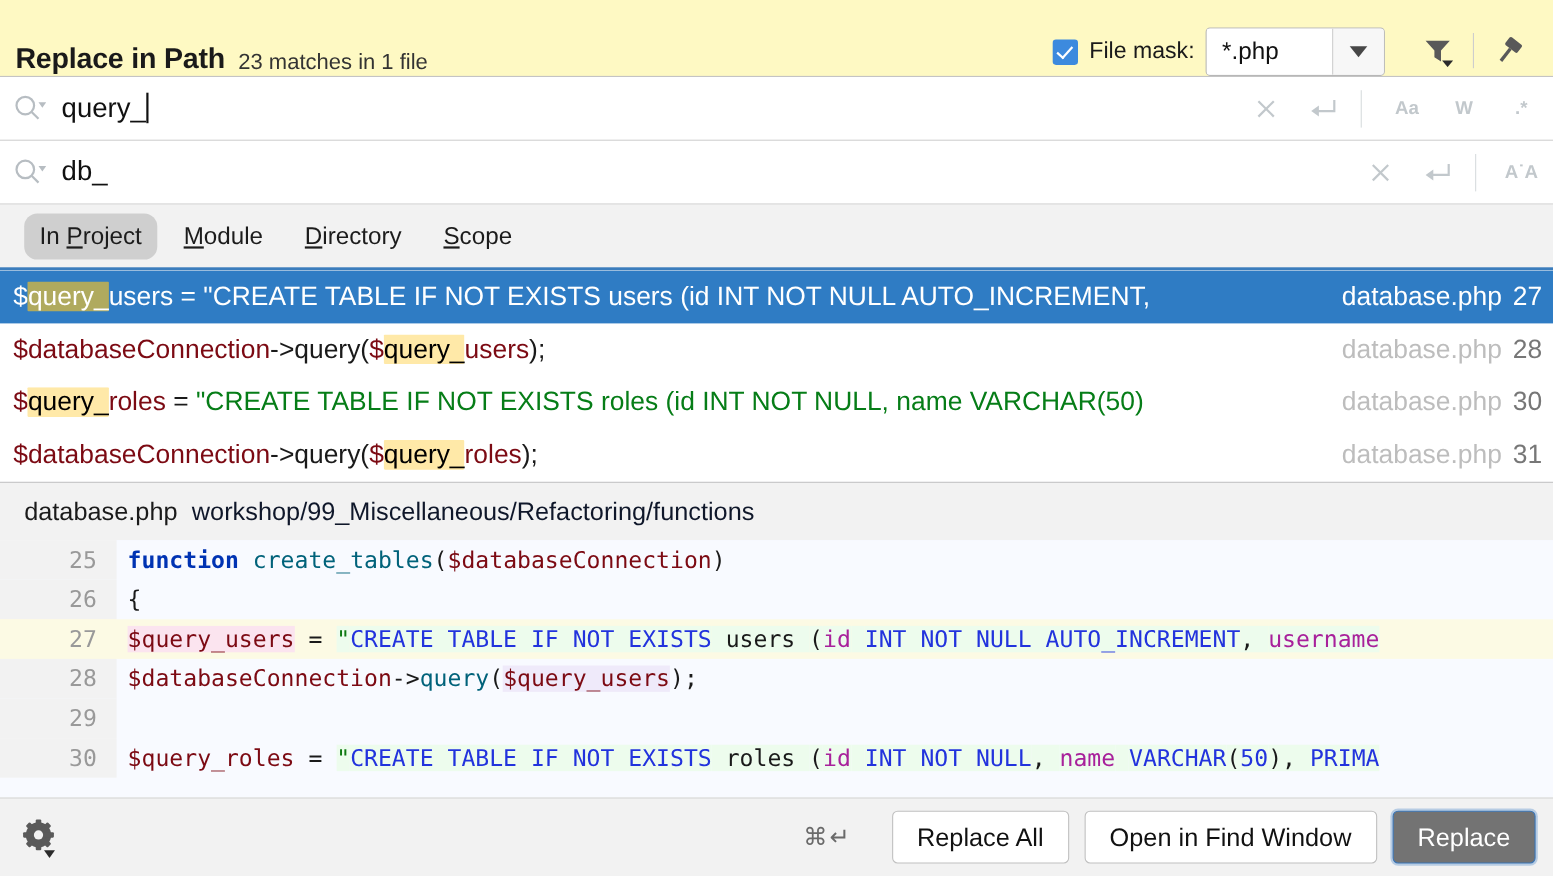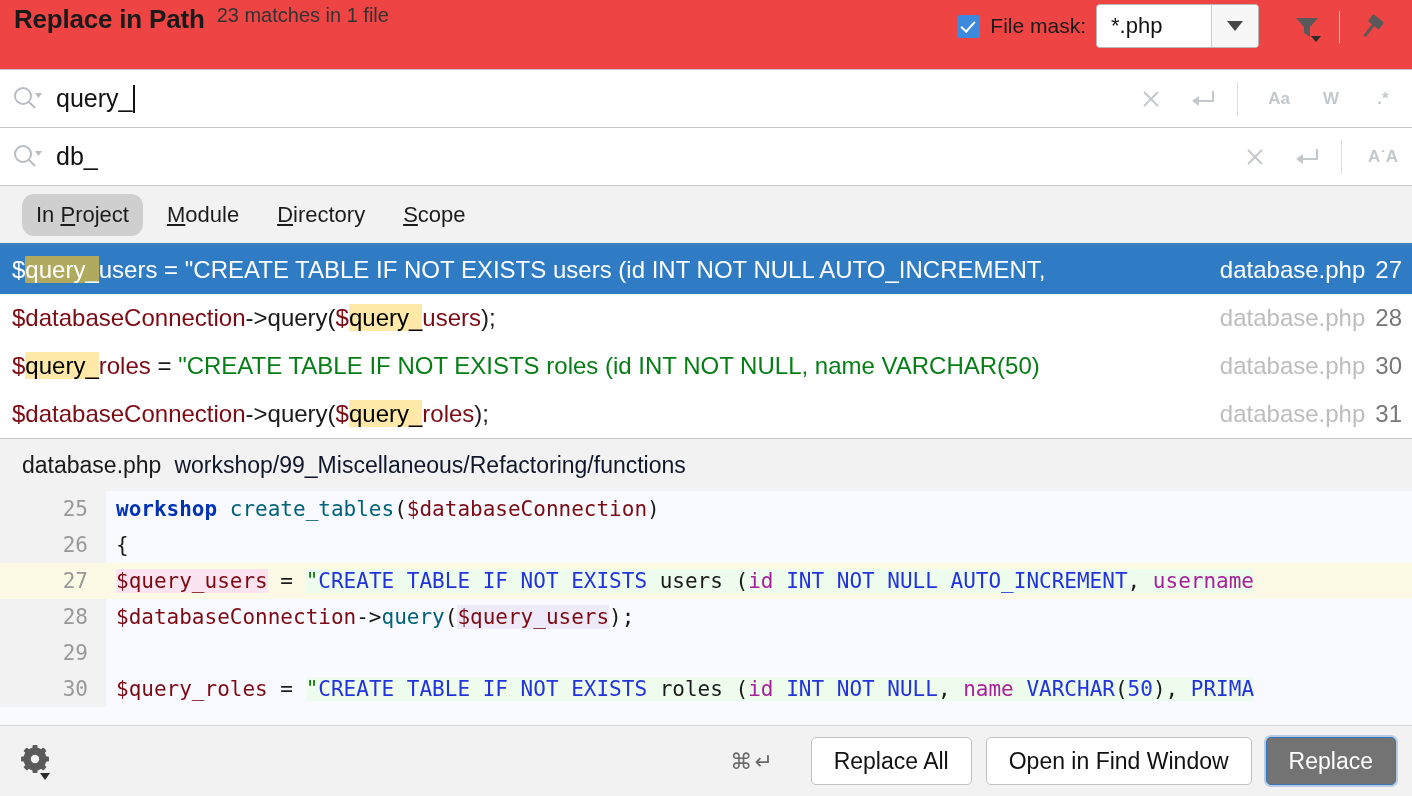--- a/index.html
+++ b/index.html
@@ -15,24 +15,24 @@
     width: 1412px; height: 796px;
     background: #f2f2f2;
     display: flex; flex-direction: column;
   }
 
   
   .titlebar {
     height: 70px;
     flex: 0 0 70px;
     display: flex;
-    align-items: flex-start;
+    align-items: flex-end;
     padding: 4px 14px 0 14px;
     box-sizing: border-box;
-    background: #ef4444;
+    background: #fef9c3;
     border-bottom: 1px solid #c4c4c4;
   }
   .title-main {
     font-size: 26px;
     font-weight: bold;
     color: #1a1a1a;
     letter-spacing: -0.2px;
   }
   .title-sub {
     font-size: 20px;
@@ -497,21 +497,21 @@
     </div>
 
   <div class="preview">
     <div class="prev-header">
       <span class="prev-file">database.php</span>
       <span class="prev-path">workshop/99_Miscellaneous/Refactoring/functions</span>
     </div>
     <div class="code" id="code-body">
         <div class="cline">
           <div class="gut">25</div>
-          <div class="ctxt"><span class="k-kw">workshop </span><span class="k-fn">create_tables</span><span class="k-punct">(</span><span class="k-var">$databaseConnection</span><span class="k-punct">)</span></div>
+          <div class="ctxt"><span class="k-kw">function </span><span class="k-fn">create_tables</span><span class="k-punct">(</span><span class="k-var">$databaseConnection</span><span class="k-punct">)</span></div>
         </div>
         <div class="cline">
           <div class="gut">26</div>
           <div class="ctxt"><span class="k-punct">{</span></div>
         </div>
         <div class="cline hi">
           <div class="gut">27</div>
           <div class="ctxt"><span class="k-txt">    </span><span class="k-var pinkhl">$query_users</span><span class="k-op"> = </span><span class="k-str strbg">"</span><span class="k-sql strbg">CREATE TABLE IF NOT EXISTS</span><span class="k-txt strbg"> users </span><span class="k-txt strbg">(</span><span class="k-ident strbg">id</span><span class="k-txt strbg"> </span><span class="k-sql strbg">INT NOT NULL AUTO_INCREMENT</span><span class="k-txt strbg">, </span><span class="k-ident strbg">username</span></div>
         </div>
         <div class="cline">

